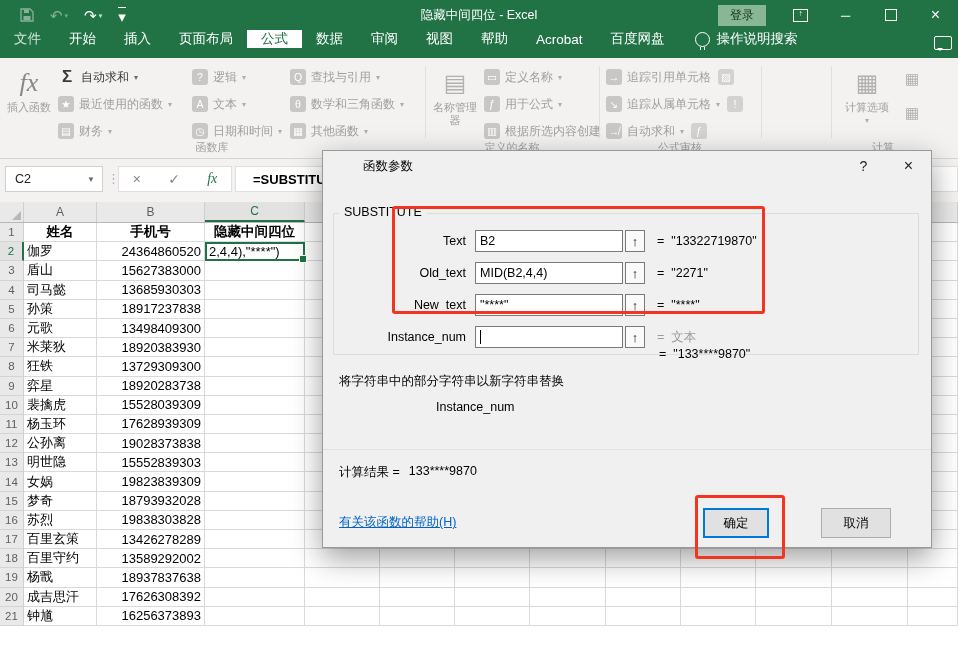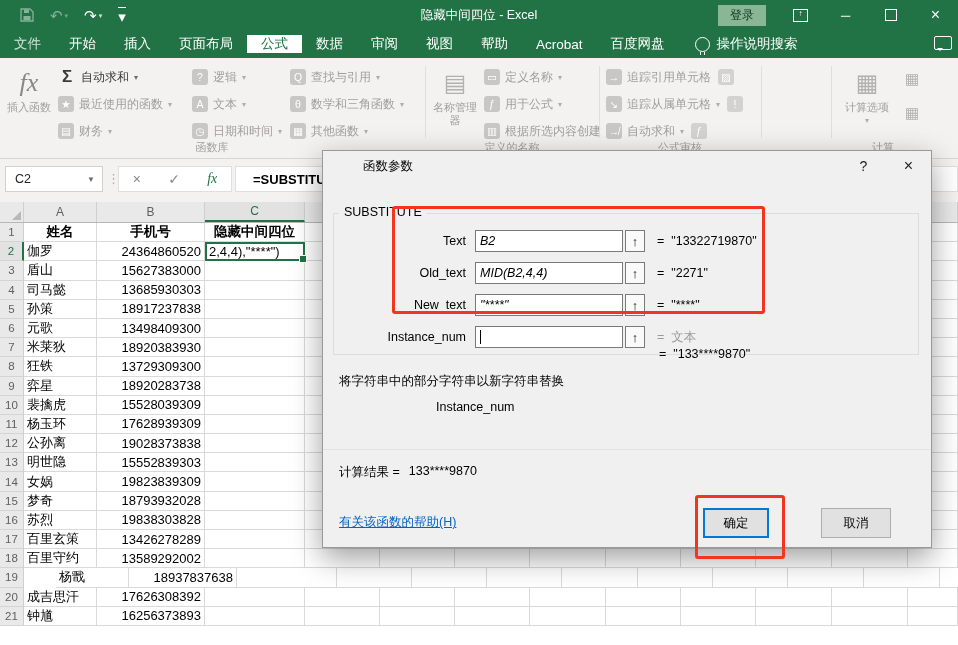--- a/index.html
+++ b/index.html
@@ -12,21 +12,21 @@
   .dim{opacity:.45;}
   .tiny-dd{font-size:7px;opacity:.8;}
   .qat-dd{border-top:1px solid #fff;font-size:8px;padding-top:1px;}
   .wtitle{position:absolute;left:50%;transform:translateX(-50%);font-size:12.5px;color:#fff;white-space:nowrap;}
   .wright{margin-left:auto;display:flex;align-items:center;height:100%;}
   .signin{background:#89b694;color:#12391f;font-size:12px;padding:2px 12px;margin-right:12px;cursor:default;}
   .wbtn{width:45px;height:100%;display:flex;align-items:center;justify-content:center;font-size:13px;color:#fff;}
   .maxbox{width:10px;height:10px;border:1px solid #fff;display:inline-block;}
   .ribopt{width:13px;height:11px;border:1px solid #fff;display:inline-flex;align-items:flex-start;justify-content:center;font-size:8px;line-height:8px;}
   
-  .tabbar{position:absolute;top:30px;left:0;right:0;height:28px;background:#217346;display:flex;align-items:center;color:#fff;font-size:13.5px;z-index:5;}
+  .tabbar{position:absolute;top:30px;left:0;right:0;height:28px;background:#217346;display:flex;align-items:flex-start;color:#fff;font-size:13.5px;z-index:5;}
   .tab{padding:0 14px;display:flex;align-items:center;white-space:nowrap;}
   .tab-file{color:#cfe3d6;}
   .tab-active{background:#fff;color:#217346;}
   .tellme{display:flex;align-items:center;gap:7px;padding-left:16px;}
   .bulb{width:13px;height:13px;border:1.5px solid #fff;border-radius:50%;position:relative;}
   .bulb::after{content:"";position:absolute;left:4px;bottom:-4px;width:3px;height:3px;border-left:1.5px solid #fff;border-right:1.5px solid #fff;}
   .feedback{position:absolute;right:6px;top:6px;width:16px;height:12px;border:1.5px solid #fff;border-radius:2px;}
   .feedback::after{content:"";position:absolute;left:2px;bottom:-5px;border:3px solid transparent;border-top-color:#fff;}
   
   .ribbon{position:absolute;top:58px;left:0;right:0;height:100px;background:#f3f2f1;border-bottom:1px solid #d8d6d4;z-index:4;}
@@ -71,21 +71,21 @@
   .cell.editing::after{content:"";position:absolute;right:-4px;bottom:-4px;width:6px;height:6px;background:#217346;border:1px solid #fff;}
   
   .dialog{position:absolute;left:322px;top:150px;width:584px;height:396px;background:#f0f0f0;border:1px solid #999;box-shadow:0 10px 28px rgba(0,0,0,.38);z-index:10;font-size:12.5px;color:#000;padding-left:24px;}
   .dtitle{height:30px;display:flex;align-items:center;padding-left:16px;}
   .dctrls{margin-left:auto;display:flex;height:100%;}
   .dctrl{width:45px;display:flex;align-items:center;justify-content:center;color:#222;font-size:14px;}
   .fgroup{position:absolute;left:10px;right:12px;top:62px;height:140px;border:1px solid #dcdcdc;}
   .fgroup-label{position:absolute;top:-9px;left:5px;background:#f0f0f0;padding:0 5px;}
   .argrow{position:absolute;left:0;height:22px;display:flex;align-items:center;}
   .arg-label{width:132px;text-align:right;padding-right:9px;flex:0 0 132px;}
-  .arg-input{width:148px;height:22px;flex:0 0 148px;background:#fff;border:1px solid #7a7a7a;box-sizing:border-box;display:flex;align-items:center;padding-left:4px;font-size:12.5px;position:relative;font-style:italic;}
+  .arg-input{width:148px;height:22px;flex:0 0 148px;background:#fff;border:1px solid #7a7a7a;box-sizing:border-box;display:flex;align-items:center;padding-left:4px;font-size:12.5px;position:relative;}
   .arg-collapse{margin-left:2px;width:20px;height:22px;border:1px solid #7a7a7a;background:#fafafa;box-sizing:border-box;display:flex;align-items:center;justify-content:center;font-size:13px;font-weight:bold;padding:0;color:#000;}
   .arg-res{margin-left:12px;white-space:pre;}
   .muted .arg-res{color:#9a9a9a;}
   .caret .arg-input::after{content:"";position:absolute;left:4px;top:3px;width:1px;height:14px;background:#000;}
   .interm{position:absolute;left:336px;top:196px;white-space:pre;}
   .desc{position:absolute;left:16px;top:222px;}
   .arghelp{position:absolute;left:113px;top:246px;display:flex;gap:7px;line-height:1.65;}
   .arghelp .aht{width:345px;}
   .dsep{position:absolute;left:0;right:0;top:298px;height:1px;background:#e2e2e2;}
   .dresult{position:absolute;left:16px;top:313px;display:flex;gap:9px;}
@@ -605,21 +605,21 @@
       <div class="cell" style="width: 75px; flex: 0 0 75px;"></div>
       <div class="cell" style="width: 76px; flex: 0 0 76px;"></div>
       <div class="cell" style="width: 75px; flex: 0 0 75px;"></div>
       <div class="cell" style="width: 75px; flex: 0 0 75px;"></div>
       <div class="cell" style="width: 76px; flex: 0 0 76px;"></div>
       <div class="cell" style="width: 76px; flex: 0 0 76px;"></div>
       <div class="cell" style="width: 50px; flex: 0 0 50px;"></div>
     </div>
     <div class="grow">
       <div class="rowhdr">19</div>
-      <div class="cell" style="width: 73px; flex: 0 0 73px; margin-left: 32px;">杨戬</div>
+      <div class="cell" style="width: 73px; flex: 0 0 73px;">杨戬</div>
       <div class="cell num" style="width: 108px; flex: 0 0 108px;">18937837638</div>
       <div class="cell" style="width: 100px; flex: 0 0 100px;"></div>
       <div class="cell" style="width: 75px; flex: 0 0 75px;"></div>
       <div class="cell" style="width: 75px; flex: 0 0 75px;"></div>
       <div class="cell" style="width: 75px; flex: 0 0 75px;"></div>
       <div class="cell" style="width: 76px; flex: 0 0 76px;"></div>
       <div class="cell" style="width: 75px; flex: 0 0 75px;"></div>
       <div class="cell" style="width: 75px; flex: 0 0 75px;"></div>
       <div class="cell" style="width: 76px; flex: 0 0 76px;"></div>
       <div class="cell" style="width: 76px; flex: 0 0 76px;"></div>

